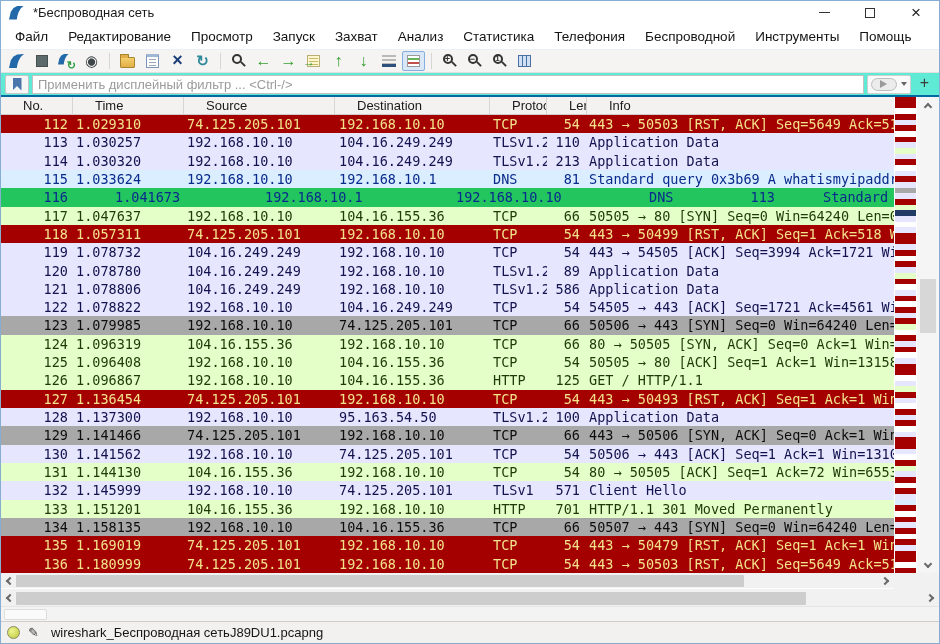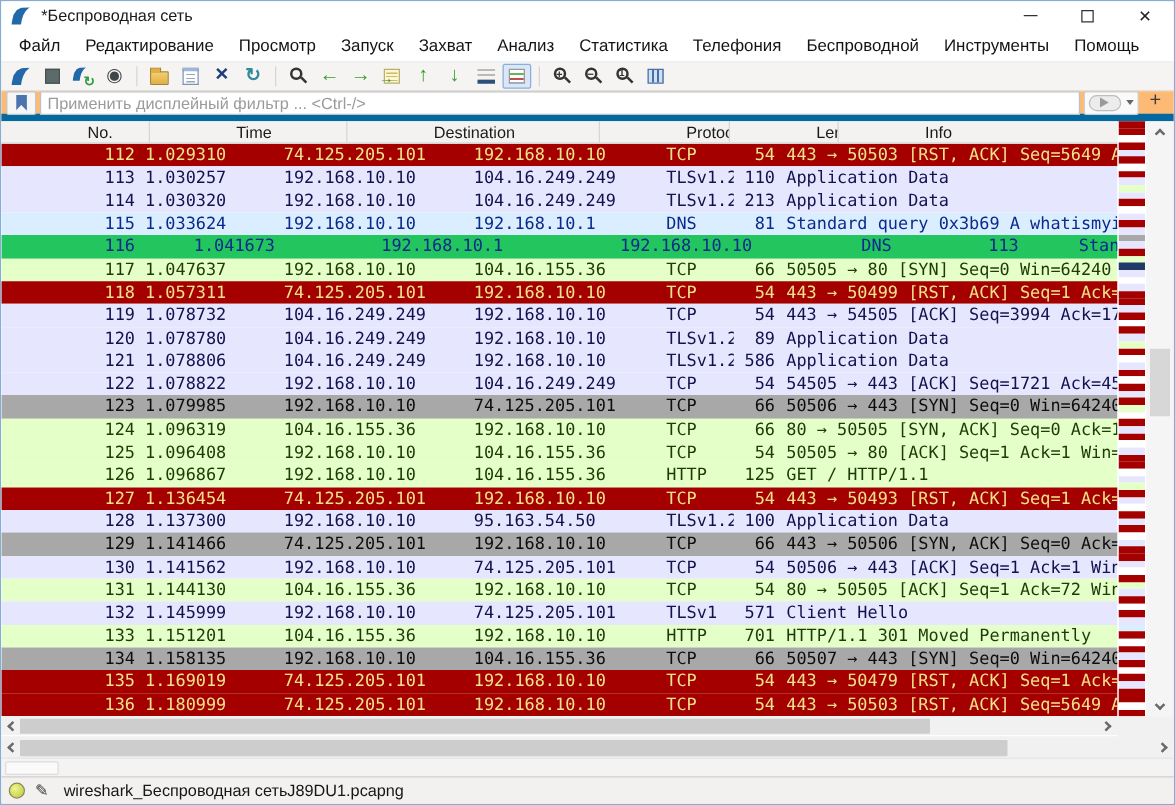--- a/index.html
+++ b/index.html
@@ -46,36 +46,36 @@
   .t-go-last-packet i::before{content:"↓";}
   .t-go-back i::before,.t-go-forward i::before,.t-go-first-packet i::before,.t-go-last-packet i::before{color:#35a02c;font-size:16px;font-weight:700;line-height:1;}
   .t-go-to-packet i{width:13px;height:12px;background:#fdf6cf;border:1px solid #b9ae74;}
   .t-go-to-packet i::before{content:"";position:absolute;left:1px;right:1px;top:2px;height:8px;background:repeating-linear-gradient(#c9b96a 0 1px,transparent 1px 3px);}
   .t-go-to-packet i::after{content:"→";position:absolute;left:-5px;top:-1px;color:#2f9e44;font-weight:700;font-size:12px;}
   .t-auto-scroll i{width:14px;height:12px;border-bottom:3px solid #2c4f7c;background:repeating-linear-gradient(#b9b9b9 0 2px,transparent 2px 4px);}
   .t-colorize{background:#d9e7f7;border:1px solid #86aede;}
   .t-colorize i{width:13px;height:12px;border:1px solid #9a9a9a;background:linear-gradient(#ffffff 0 2px,#67b55b 2px 4px,#ffffff 4px 6px,#c0504d 6px 8px,#ffffff 8px 10px,#6f86c7 10px 12px);}
   .t-resize-columns i{width:13px;height:12px;border:1px solid #4a6fa5;background:repeating-linear-gradient(90deg,#cfe0f2 0 3px,#4a6fa5 3px 4px);}
   
-  .filterbar{position:absolute;top:72px;left:0;right:0;height:24px;background:#fdba74;border-bottom:6px solid #0369a1;display:flex;align-items:center;padding:0 4px;gap:3px;}
+  .filterbar{position:absolute;top:72px;left:0;right:0;height:24px;background:#5eead4;border-bottom:2px solid #0369a1;display:flex;align-items:center;padding:0 4px;gap:3px;}
   .fbtn{width:24px;height:19px;border:1px solid #c6c6c6;background:#f6f6f6;display:flex;align-items:center;justify-content:center;border-radius:2px;}
   .bookmark{width:9px;height:13px;background:#4a76ad;clip-path:polygon(0 0,100% 0,100% 100%,50% 65%,0 100%);}
   .finput{flex:1;height:19px;border:1px solid #c2c2c2;background:#fff;font-family:"Liberation Sans",sans-serif;font-size:13px;padding:0 5px;color:#222;outline:none;}
   .finput::placeholder{color:#9b9b9b;}
   .fcombo{display:flex;align-items:center;border:1px solid #cfcfcf;background:#fafafa;height:19px;padding:0 3px;gap:4px;border-radius:2px;}
   .fapply{width:26px;height:13px;border:1px solid #bdbdbd;border-radius:7px;background:#ececec;display:flex;align-items:center;justify-content:center;}
   .fapply::after{content:"";width:0;height:0;border:4px solid transparent;border-left:7px solid #9a9a9a;margin-left:4px;}
   .caret{width:0;height:0;border:3px solid transparent;border-top:4px solid #666;margin-top:3px;}
   .fplus{font-size:16px;color:#3c3c3c;padding:0 6px 2px 6px;}
   
   .header-row{position:absolute;top:96px;left:0;width:893px;height:18px;background:#f4f2f1;border-bottom:1px solid #cfcdcb;display:flex;font-size:13px;}
-  .hcell{line-height:17px;padding-left:22px;border-right:1px solid #d8d6d4;overflow:hidden;white-space:nowrap;margin-left:47px;}
+  .hcell{line-height:17px;padding-left:22px;border-right:1px solid #d8d6d4;overflow:hidden;white-space:nowrap;}
   .hc0{width:72px;} .hc1{width:111px;} .hc2{width:151px;} .hc3{width:155px;} .hc4{width:57px;} .hc5{width:40px;} .hc6{flex:1;border-right:none;}
   .rows{position:absolute;top:114px;left:0;width:893px;height:458px;display:flex;flex-direction:column;overflow:hidden;background:#fff;}
-  .prow{flex:0 0 18.32px;display:flex;font-family:"DejaVu Sans Mono","Liberation Mono",monospace;font-size:13.5px;line-height:18.32px;white-space:pre;overflow:hidden;padding-left:40px;}
+  .prow{flex:0 0 18.32px;display:flex;font-family:"DejaVu Sans Mono","Liberation Mono",monospace;font-size:13.5px;line-height:18.32px;white-space:pre;overflow:hidden;}
   .pcell{overflow:hidden;}
   .cc0{width:72px;text-align:right;padding-right:5px;}
   .cc1{width:111px;padding-left:3px;}
   .cc2{width:151px;padding-left:3px;}
   .cc3{width:155px;padding-left:4px;}
   .cc4{width:57px;padding-left:3px;}
   .cc5{width:40px;text-align:right;padding-right:7px;}
   .cc6{flex:1;padding-left:2px;}
   
   .minimap{position:absolute;top:96px;left:894px;width:21px;height:476px;display:flex;flex-direction:column;background:#fff;}
@@ -221,20 +221,21 @@
     <div class="fcombo">
       <div class="fapply"></div>
       <div class="caret"></div>
     </div>
     <div class="fplus">+</div>
   </div>
 
   <div class="header-row">
       <div class="hcell hc0">No.</div>
       <div class="hcell hc1">Time</div>
+      <div class="hcell hc2">Source</div>
       <div class="hcell hc3">Destination</div>
       <div class="hcell hc4">Protocol</div>
       <div class="hcell hc5">Length</div>
       <div class="hcell hc6">Info</div>
     </div>
 
   <div class="rows">
       <div class="prow" style="background: rgb(164, 0, 0); color: rgb(242, 226, 138);"><div class="pcell cc0">112</div><div class="pcell cc1">1.029310</div><div class="pcell cc2">74.125.205.101</div><div class="pcell cc3">192.168.10.10</div><div class="pcell cc4">TCP</div><div class="pcell cc5">54</div><div class="pcell cc6">443 → 50503 [RST, ACK] Seq=5649 Ack=518 W</div></div>
       <div class="prow" style="background: rgb(231, 230, 255); color: rgb(18, 18, 78);"><div class="pcell cc0">113</div><div class="pcell cc1">1.030257</div><div class="pcell cc2">192.168.10.10</div><div class="pcell cc3">104.16.249.249</div><div class="pcell cc4">TLSv1.2</div><div class="pcell cc5">110</div><div class="pcell cc6">Application Data</div></div>
       <div class="prow" style="background: rgb(231, 230, 255); color: rgb(18, 18, 78);"><div class="pcell cc0">114</div><div class="pcell cc1">1.030320</div><div class="pcell cc2">192.168.10.10</div><div class="pcell cc3">104.16.249.249</div><div class="pcell cc4">TLSv1.2</div><div class="pcell cc5">213</div><div class="pcell cc6">Application Data</div></div>

